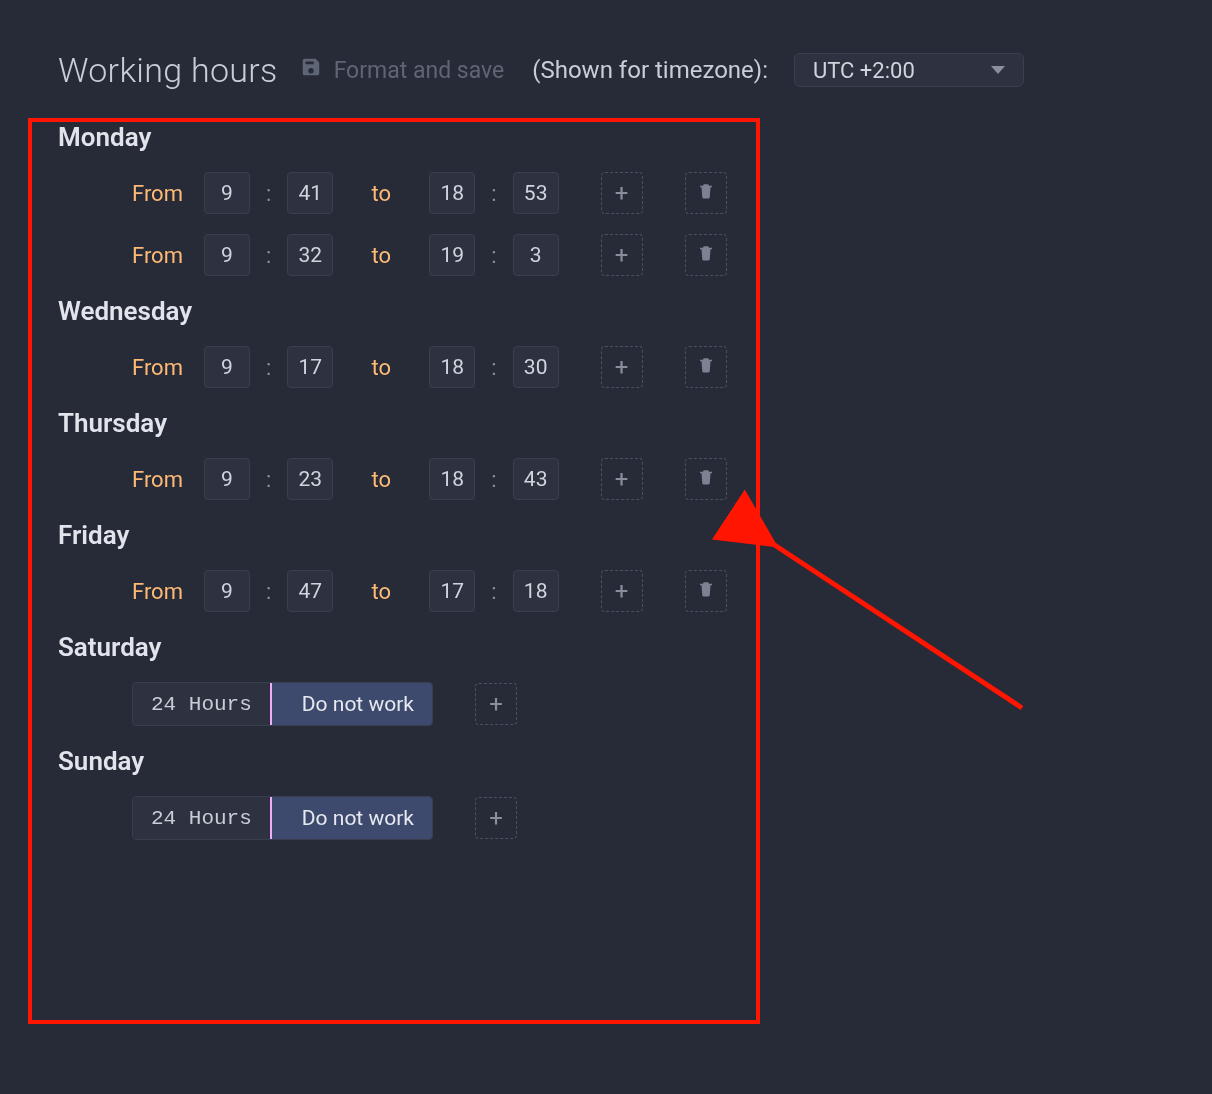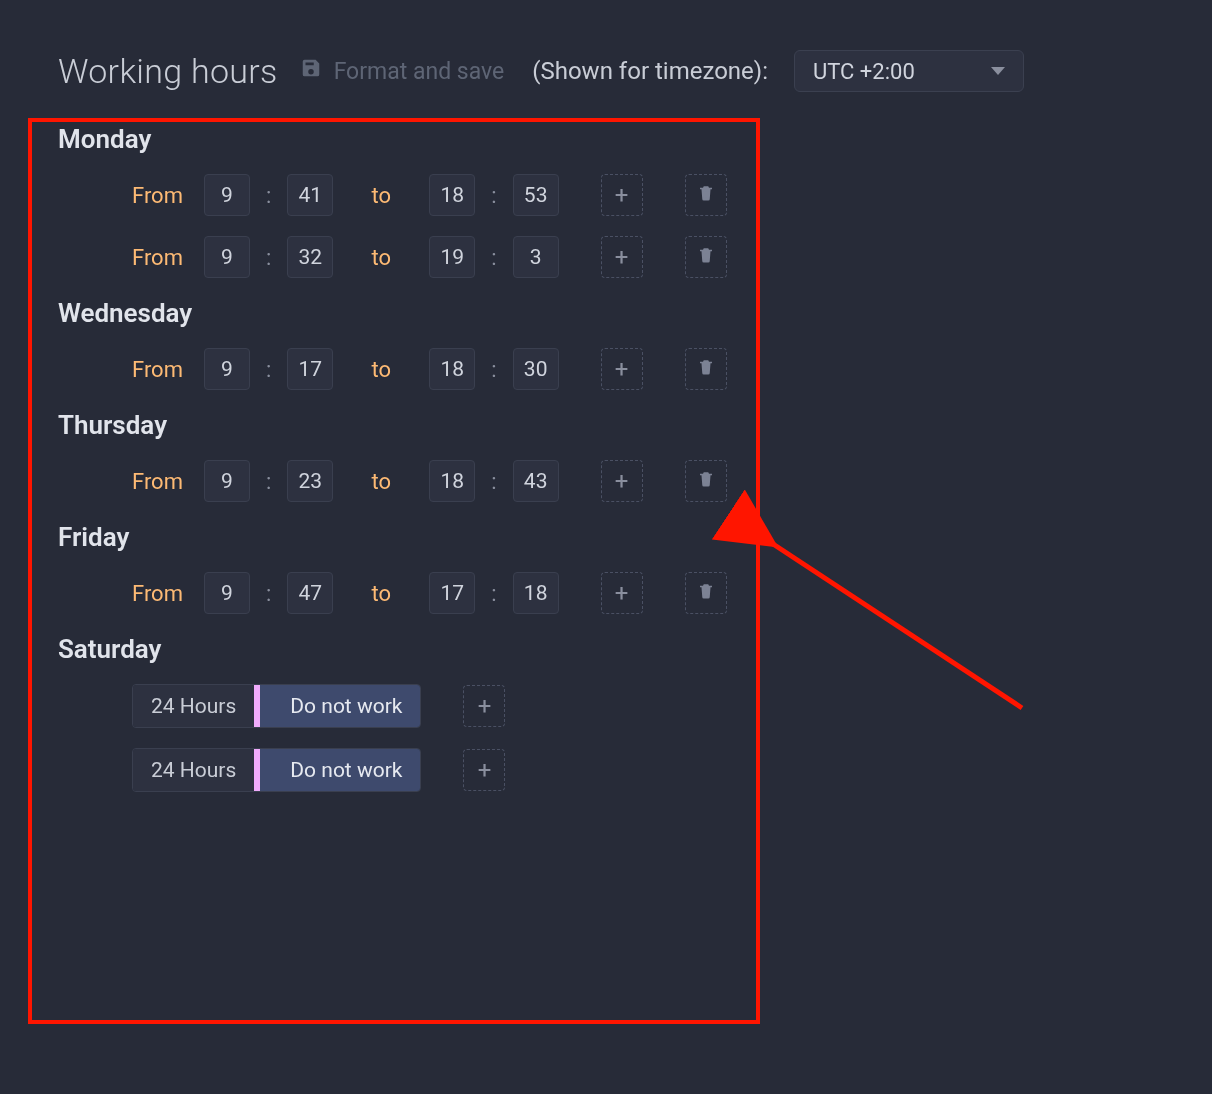--- a/index.html
+++ b/index.html
@@ -34,21 +34,21 @@
     cursor: pointer;
   }
   .save-group svg { width: 22px; height: 22px; fill: #5e6575; }
   .tz-label {
     font-size: 24px;
     color: #c9cdd6;
     margin-left: 6px;
   }
   .tz-select {
     margin-left: 4px;
-    height: 42px;
+    height: 34px;
     min-width: 230px;
     background: #2d3140;
     border: 1px solid #3b4050;
     border-radius: 6px;
     display: flex;
     align-items: center;
     justify-content: space-between;
     padding: 0 18px;
     color: #d0d4dd;
     font-size: 22px;
@@ -149,21 +149,21 @@
     height: 42px;
     padding: 0 18px;
     display: flex;
     align-items: center;
     font-size: 21px;
     color: #c9cdd6;
     background: #2d3140;
     cursor: pointer;
     border: none;
   }
-  .toggle-btn:first-child { border-right: 6px solid #f0abfc; }
+  .toggle-btn:first-child { border-right: 2px solid #f0abfc; font-family: Liberation Mono, monospace; }
   .toggle-btn.active { background: #3e4a6d; color: #e6e9f0; padding-left: 30px; }
 
 </style>
 </head>
 <body>
 
 <div class="header">
   <div class="page-title">Working hours</div>
 
   <div class="save-group">
@@ -304,20 +304,21 @@
         <div class="toggle-group">
           <div class="toggle-btn">24 Hours</div>
           <div class="toggle-btn active">Do not work</div>
         </div>
         <div class="icon-btn add">
           <span class="plus">+</span>
         </div>
       </div>
     </div>
     <div>
+      <div class="day-name">Sunday</div>
       <div class="row">
         <div class="toggle-group">
           <div class="toggle-btn">24 Hours</div>
           <div class="toggle-btn active">Do not work</div>
         </div>
         <div class="icon-btn add">
           <span class="plus">+</span>
         </div>
       </div>
     </div>

